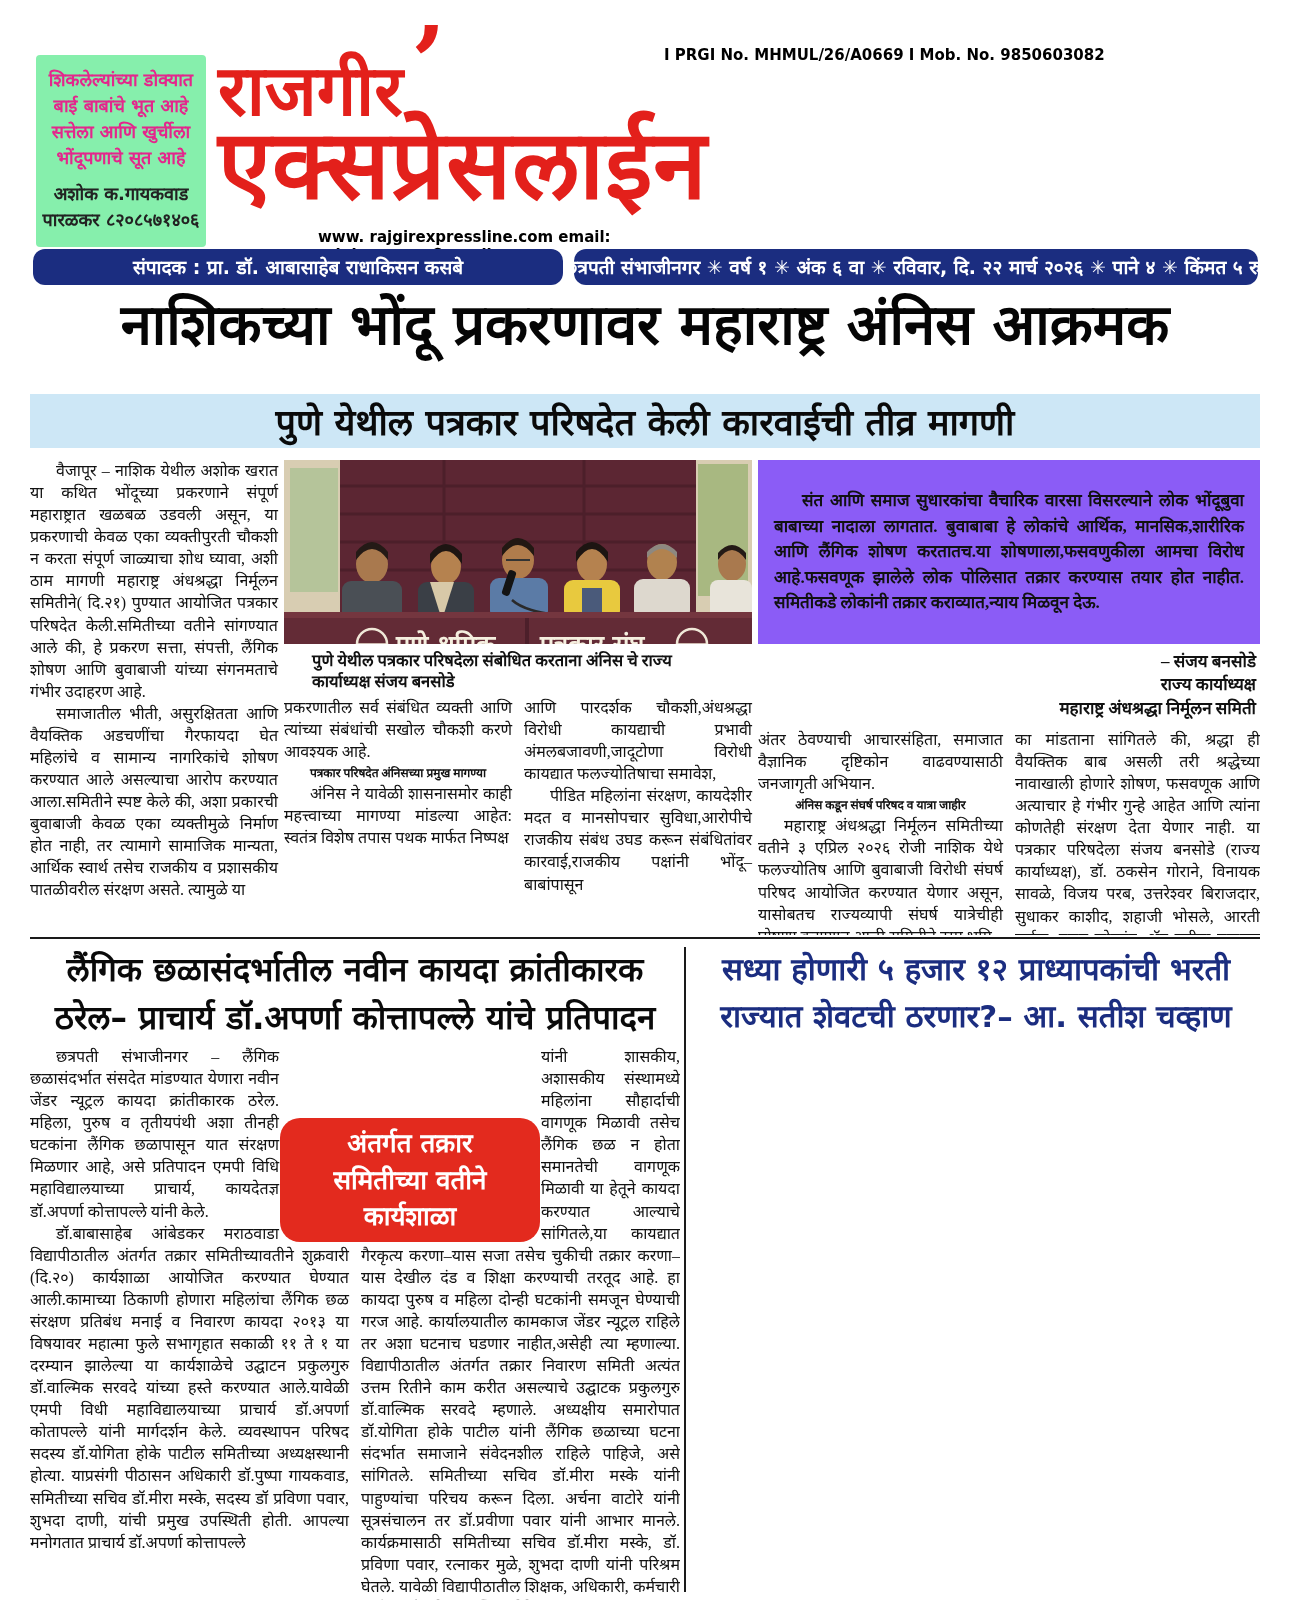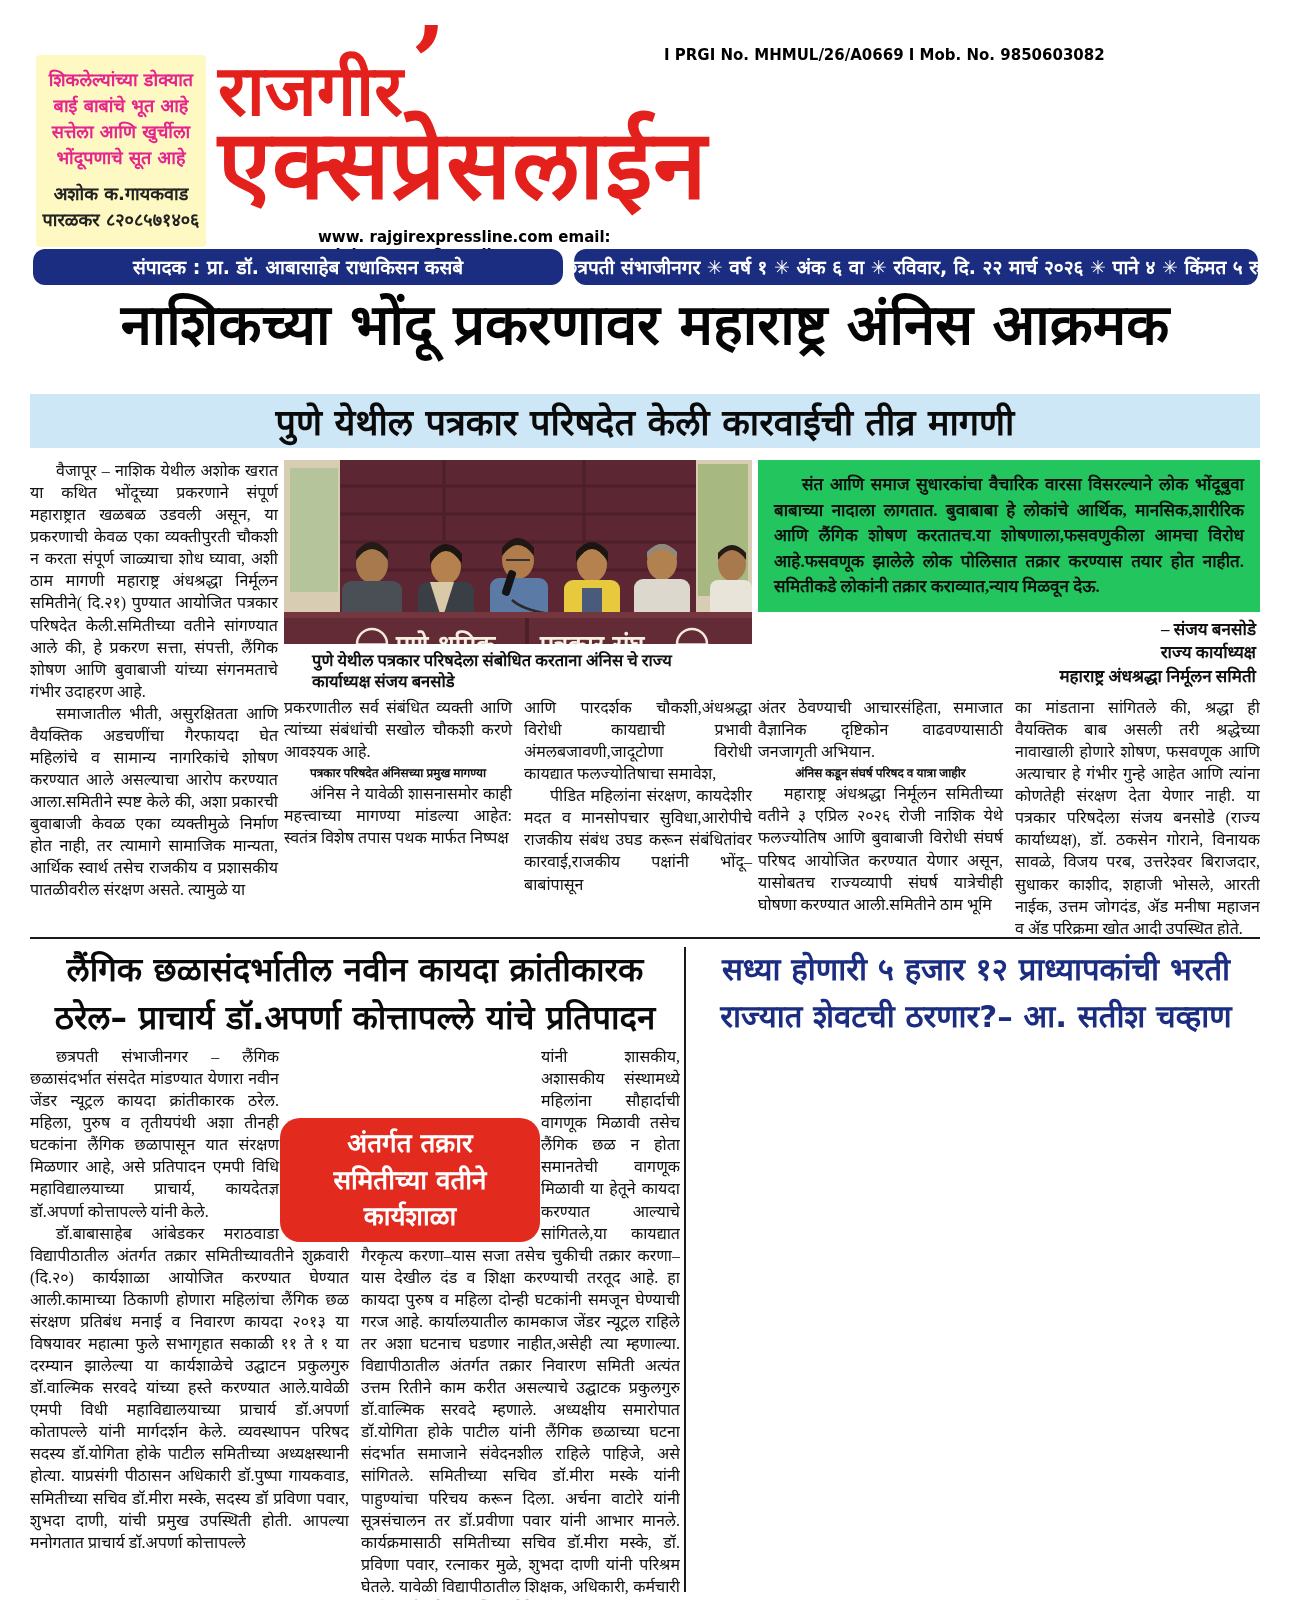--- a/index.html
+++ b/index.html
@@ -1,20 +1,20 @@
 <!DOCTYPE html>
 <html lang="mr"><head>
 <meta charset="utf-8">
 <style>
   html,body{margin:0;padding:0;background:#ffffff;}
   .page{position:relative;width:1289px;height:1600px;background:#ffffff;overflow:hidden;
         font-family:"Liberation Serif","DejaVu Serif",serif;color:#111;}
   
   .prgi{position:absolute;left:648px;top:46px;font:bold 15px "DejaVu Sans","Liberation Sans",sans-serif;color:#000;margin-left:16px;}
-  .slogan-box{position:absolute;left:36px;top:55px;width:170px;height:192px;background:#fef9c3;
+  .slogan-box{position:absolute;left:36px;top:55px;width:170px;height:192px;background:#86efac;
               border-radius:4px;text-align:center;padding-top:12px;box-sizing:border-box;}
   .slogan-line{font:bold 18px "DejaVu Sans","Liberation Sans",sans-serif;color:#e4268c;line-height:26px;}
   .slogan-author{font:bold 18px "DejaVu Sans","Liberation Sans",sans-serif;color:#222;line-height:26px;margin-top:10px;}
   .slogan-author2{font:bold 18px "DejaVu Sans","Liberation Sans",sans-serif;color:#222;line-height:26px;}
   .logo{position:absolute;left:218px;top:56px;width:760px;color:#e3201b;
         font-family:"DejaVu Sans","Liberation Sans",sans-serif;font-weight:800;}
   .logo-line1{font-size:70px;line-height:1;display:inline-block;}
   .logo-swoosh{font-size:100px;line-height:0;vertical-align:18px;margin-left:8px;font-family:"DejaVu Serif",serif;}
   .logo-line2{font-size:96px;line-height:.95;margin-top:-6px;letter-spacing:1px;}
   .website{position:absolute;left:318px;top:228px;width:500px;
@@ -36,21 +36,21 @@
   .lead-mid{width:468px;}
   .lead-right{width:502px;}
   .para{margin:0;font-size:16px;line-height:1.38;text-align:justify;text-indent:26px;}
   .para-flush{text-indent:0;}
   .col-subhead{font-weight:bold;text-align:center;font-size:12px;line-height:1.35;margin:2px 0;}
   .photo-frame{width:468px;height:184px;background:#c9b896;overflow:hidden;}
   .photo-caption{margin:6px auto 4px auto;width:88%;text-align:left;font-weight:bold;
                  font-size:16.5px;line-height:1.3;}
   .subcols{display:flex;gap:12px;margin-top:4px;}
   .subcol{flex:1;min-width:0;}
-  .quote-box{background:#22c55e;padding:12px 16px;box-sizing:border-box;}
+  .quote-box{background:#8b5cf6;padding:28px 16px;box-sizing:border-box;}
   .quote-text{margin:0;font-size:17px;font-weight:600;line-height:1.5;text-align:justify;text-indent:28px;}
   .quote-attr{text-align:right;font-weight:bold;font-size:17px;line-height:1.4;margin:6px 4px 8px 0;}
   
   .h-divider{position:absolute;left:30px;top:937px;width:1230px;border-top:2px solid #1a1a1a;}
   .v-divider{position:absolute;left:684px;top:947px;height:645px;border-left:2px solid #1a1a1a;}
   
   .s2-headline{position:absolute;left:30px;top:946px;width:650px;text-align:center;
                font:800 33px "DejaVu Sans","Liberation Sans",sans-serif;color:#0a0a0a;line-height:1.45;}
   .s2-body{position:absolute;left:30px;top:1046px;width:650px;height:554px;display:flex;gap:12px;overflow:hidden;}
   .s2-col{flex:1;min-width:0;}

